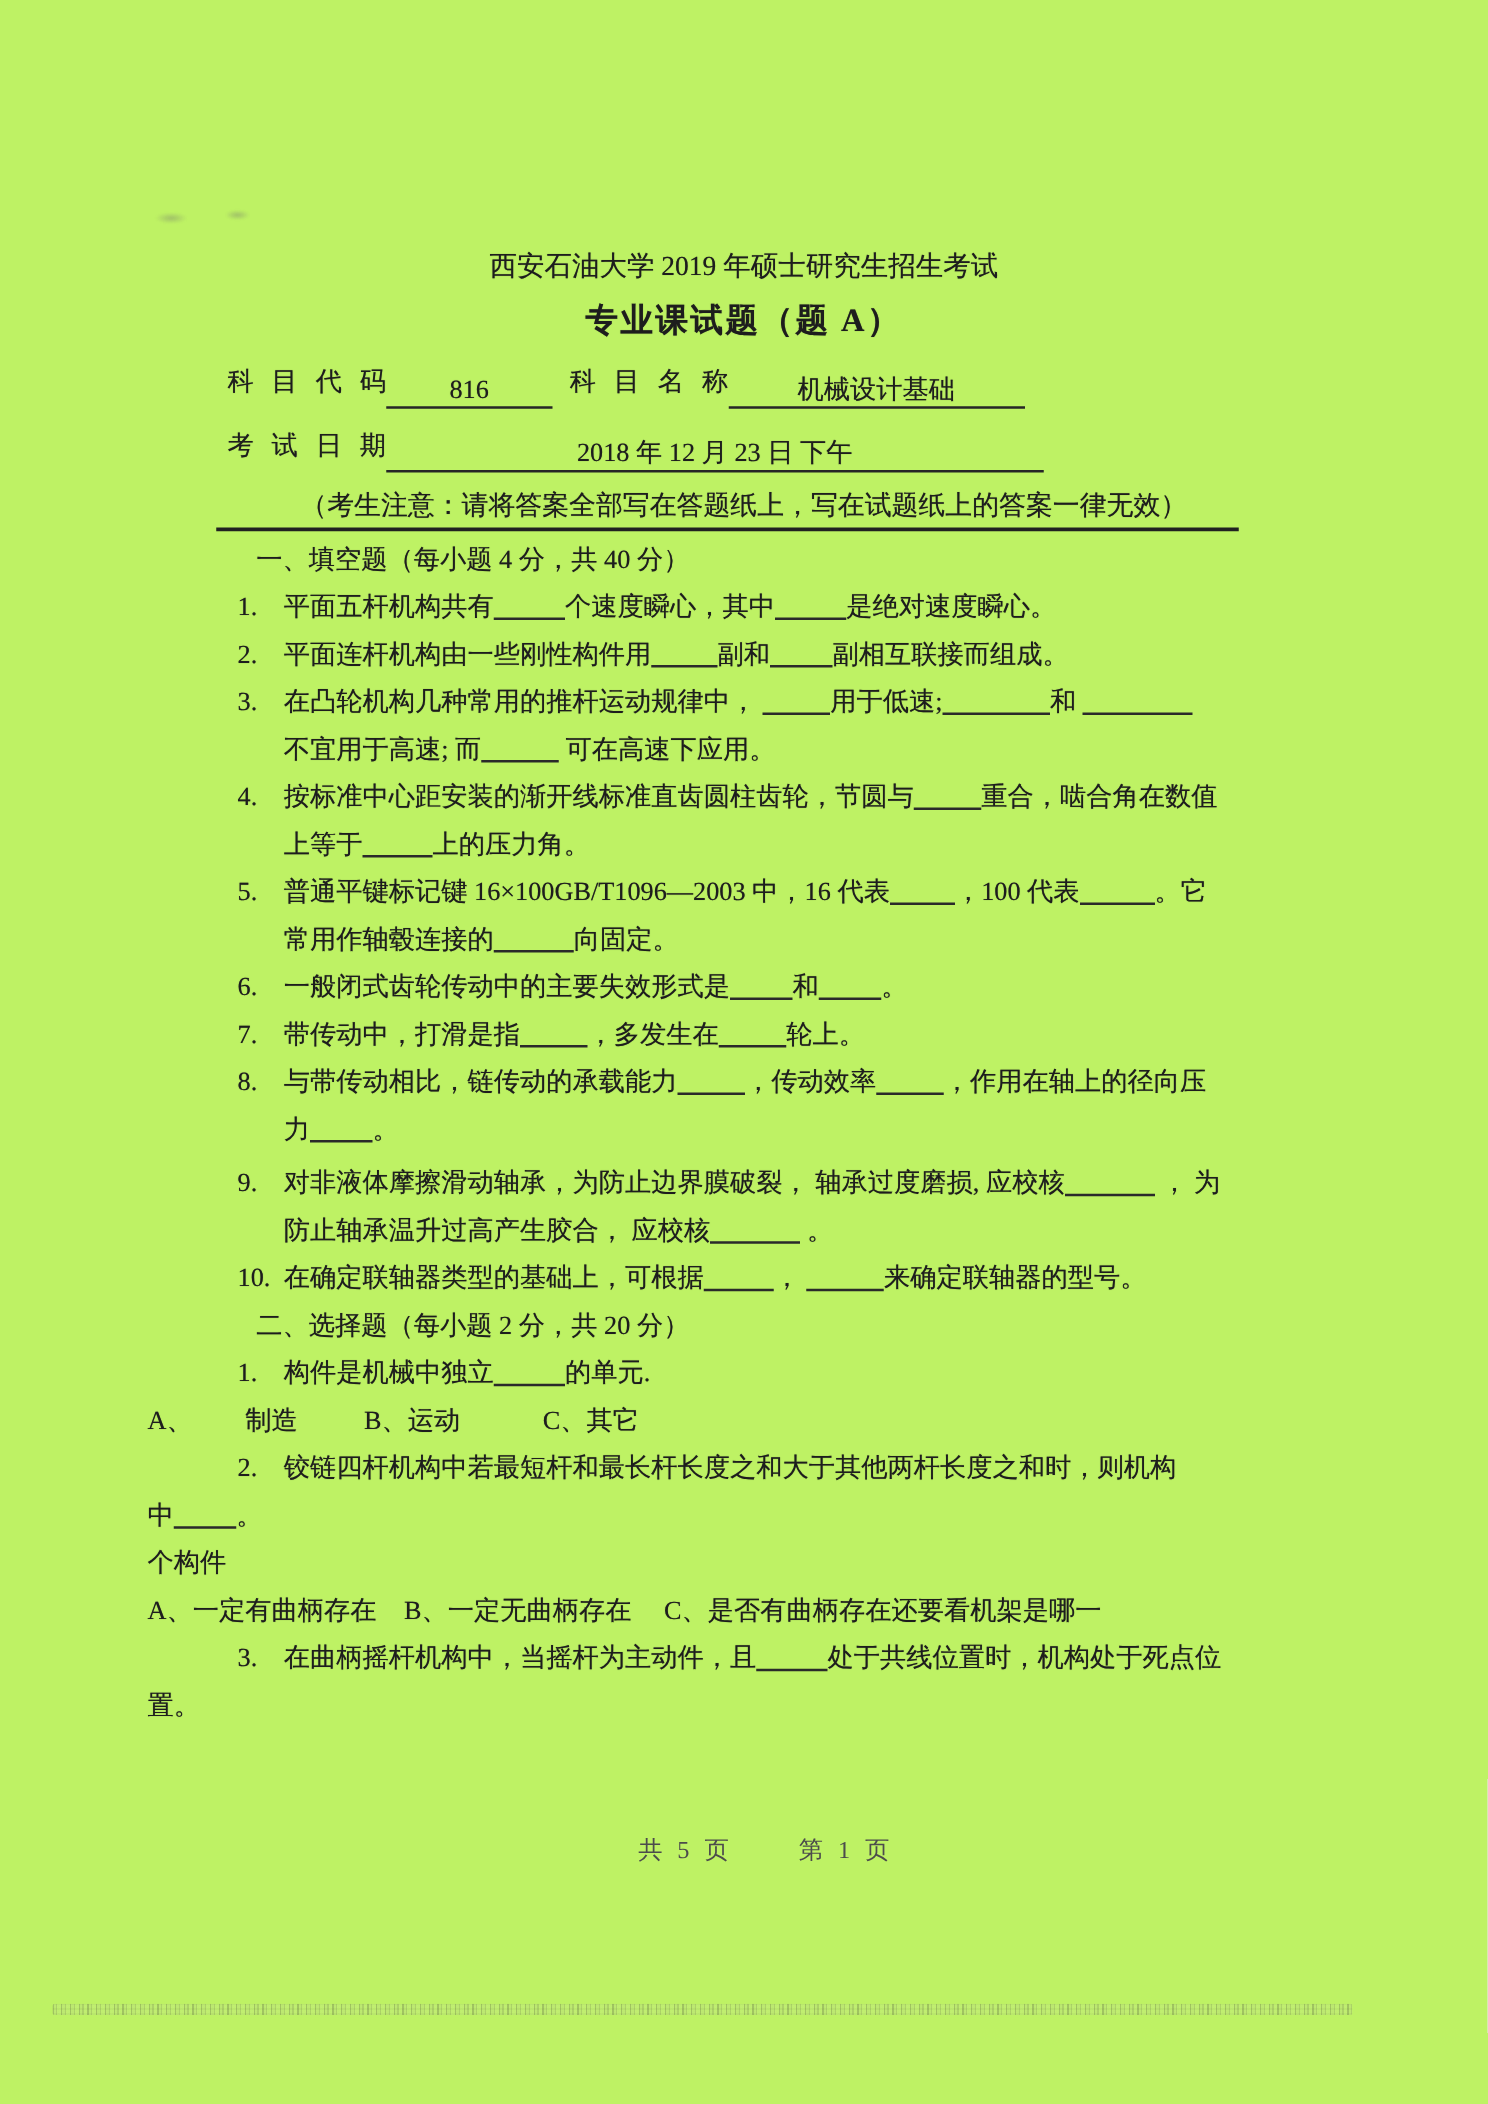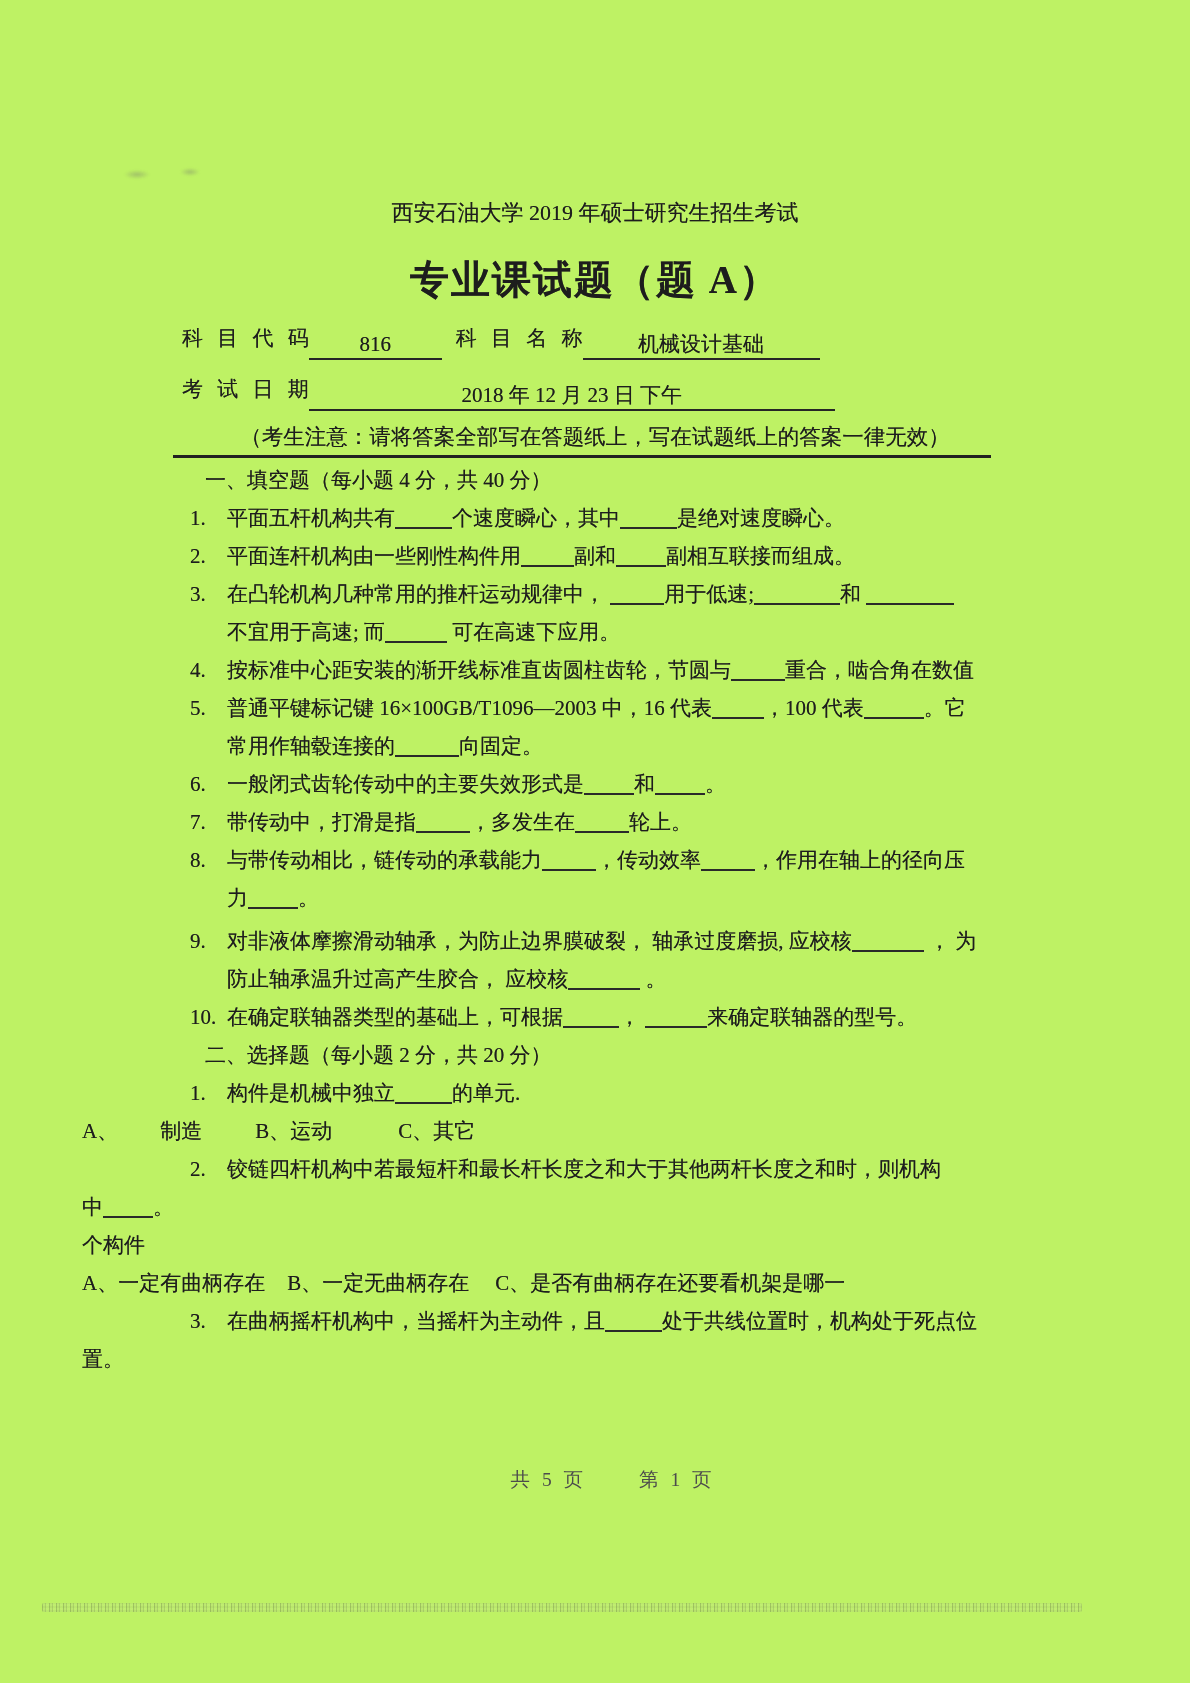--- a/index.html
+++ b/index.html
@@ -6,36 +6,36 @@
   .page{
     width:1190px;height:1683px;position:relative;margin:0 auto;
     background:#bef264;
     color:#1d1d1d;
     font-family:"Liberation Serif","DejaVu Serif",serif;
     overflow:hidden;
     text-shadow:0 0 .6px rgba(35,35,35,.65);
   }
   
   .h-uni{padding-top:198px;text-align:center;font-size:22px;white-space:nowrap;}
-  .h-title{text-align:center;font-size:39px;font-weight:700;margin-top:25px;letter-spacing:2px;white-space:nowrap;}
+  .h-title{text-align:center;font-size:26px;font-weight:700;margin-top:11px;letter-spacing:2px;white-space:nowrap;}
   .h-row{margin-left:182px;margin-top:16px;font-size:21px;white-space:nowrap;line-height:30px;}
   .h-row2{margin-top:14px;}
   .h-label{word-spacing:9px;}
   .u{display:inline-block;border-bottom:2px solid #262626;text-align:center;height:27px;line-height:27px;vertical-align:-6px;}
   .u-code{width:133px;}
   .u-name{width:237px;}
   .gap14{display:inline-block;width:14px;}
   .u-date{width:526px;}
   .h-notice{text-align:center;font-weight:400;font-size:21.5px;margin-top:12px;line-height:28px;white-space:nowrap;}
   .h-rule{margin:4px 0 0 173px;width:818px;height:3px;background:#212121;}
   
   .body-lines{margin-top:3px;}
   .bl{position:relative;padding-left:227px;height:38px;line-height:38px;font-size:21px;white-space:nowrap;}
   .bl.sec{padding-left:205px;}
-  .bl.cont2{padding-left:82px;font-family:Liberation Serif, serif;}
+  .bl.cont2{padding-left:118px;font-family:Liberation Serif, serif;}
   .num{position:absolute;left:190px;top:0;}
   .blank{display:inline-block;border-bottom:2px solid #2a2a2a;height:20px;vertical-align:-4px;}
   .sp{display:inline-block;}
   
   .footer{position:absolute;top:1466px;left:16px;width:100%;text-align:center;font-size:19.5px;color:#4c4c4c;white-space:nowrap;text-shadow:none;}
   .footer .f-total{margin-right:56px;}
   .footer span{word-spacing:7px;}
   
   .smudge{position:absolute;background:radial-gradient(ellipse at center,rgba(110,110,110,.38),transparent 70%);filter:blur(1px);}
   .smudge-a{top:170px;left:124px;width:26px;height:9px;}
@@ -70,20 +70,21 @@
   <div class="h-notice">（考生注意：请将答案全部写在答题纸上，写在试题纸上的答案一律无效）</div>
   <div class="h-rule"></div>
 
   <div class="body-lines">
       <div class="bl sec"><span>一、填空题（每小题 4 分，共 40 分）</span></div>
       <div class="bl"><span class="num">1.</span><span>平面五杆机构共有</span><span class="blank" style="width: 57px;"></span><span>个速度瞬心，其中</span><span class="blank" style="width: 57px;"></span><span>是绝对速度瞬心。</span></div>
       <div class="bl"><span class="num">2.</span><span> 平面连杆机构由一些刚性构件用</span><span class="blank" style="width: 53px;"></span><span>副和</span><span class="blank" style="width: 50px;"></span><span>副相互联接而组成。</span></div>
       <div class="bl"><span class="num">3.</span><span>在凸轮机构几种常用的推杆运动规律中， </span><span class="blank" style="width: 54px;"></span><span>用于低速;</span><span class="blank" style="width: 86px;"></span><span>和 </span><span class="blank" style="width: 88px;"></span></div>
       <div class="bl"><span>不宜用于高速; 而</span><span class="blank" style="width: 62px;"></span><span> 可在高速下应用。</span></div>
       <div class="bl"><span class="num">4.</span><span>按标准中心距安装的渐开线标准直齿圆柱齿轮，节圆与</span><span class="blank" style="width: 54px;"></span><span>重合，啮合角在数值</span></div>
+      <div class="bl"><span>上等于</span><span class="blank" style="width: 56px;"></span><span>上的压力角。</span></div>
       <div class="bl"><span class="num">5.</span><span>普通平键标记键 16×100GB/T1096—2003 中，16 代表</span><span class="blank" style="width: 52px;"></span><span>，100 代表</span><span class="blank" style="width: 60px;"></span><span>。它</span></div>
       <div class="bl"><span>常用作轴毂连接的</span><span class="blank" style="width: 64px;"></span><span>向固定。</span></div>
       <div class="bl"><span class="num">6.</span><span>一般闭式齿轮传动中的主要失效形式是</span><span class="blank" style="width: 50px;"></span><span>和</span><span class="blank" style="width: 50px;"></span><span>。</span></div>
       <div class="bl"><span class="num">7.</span><span>带传动中，打滑是指</span><span class="blank" style="width: 54px;"></span><span>，多发生在</span><span class="blank" style="width: 54px;"></span><span>轮上。</span></div>
       <div class="bl"><span class="num">8.</span><span>与带传动相比，链传动的承载能力</span><span class="blank" style="width: 54px;"></span><span>，传动效率</span><span class="blank" style="width: 54px;"></span><span>，作用在轴上的径向压</span></div>
       <div class="bl"><span>力</span><span class="blank" style="width: 50px;"></span><span>。</span></div>
       <div class="bl" style="margin-top: 5px;"><span class="num">9.</span><span>对非液体摩擦滑动轴承，为防止边界膜破裂， 轴承过度磨损, 应校核</span><span class="blank" style="width: 72px;"></span><span> ， 为</span></div>
       <div class="bl"><span>防止轴承温升过高产生胶合， 应校核</span><span class="blank" style="width: 72px;"></span><span> 。</span></div>
       <div class="bl"><span class="num">10.</span><span>在确定联轴器类型的基础上，可根据</span><span class="blank" style="width: 56px;"></span><span>， </span><span class="blank" style="width: 62px;"></span><span>来确定联轴器的型号。</span></div>
       <div class="bl sec"><span>二、选择题（每小题 2 分，共 20 分）</span></div>

